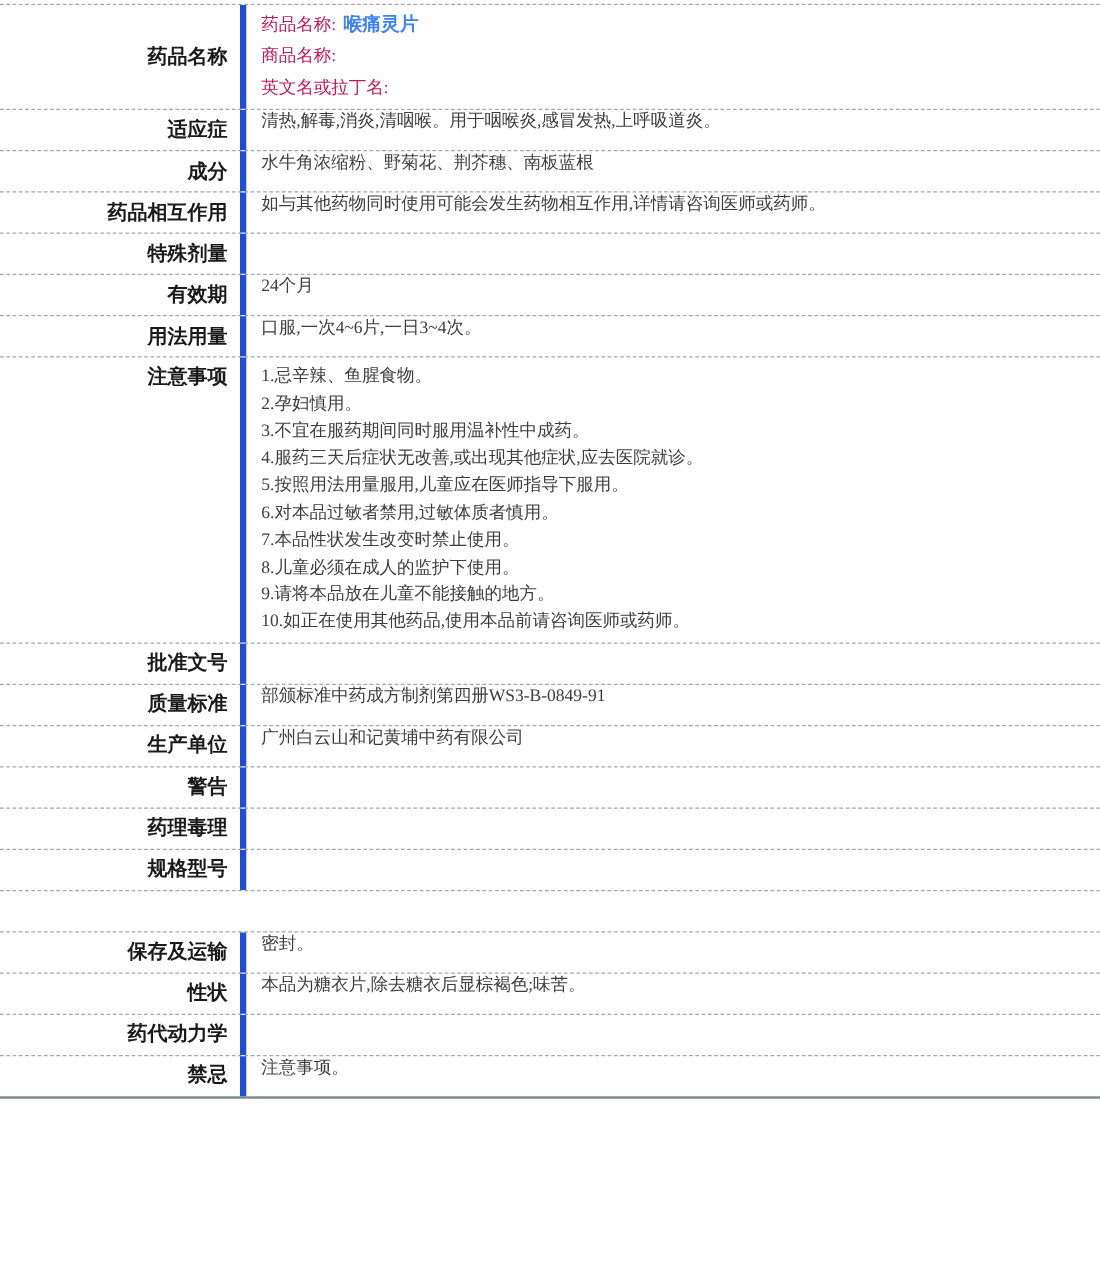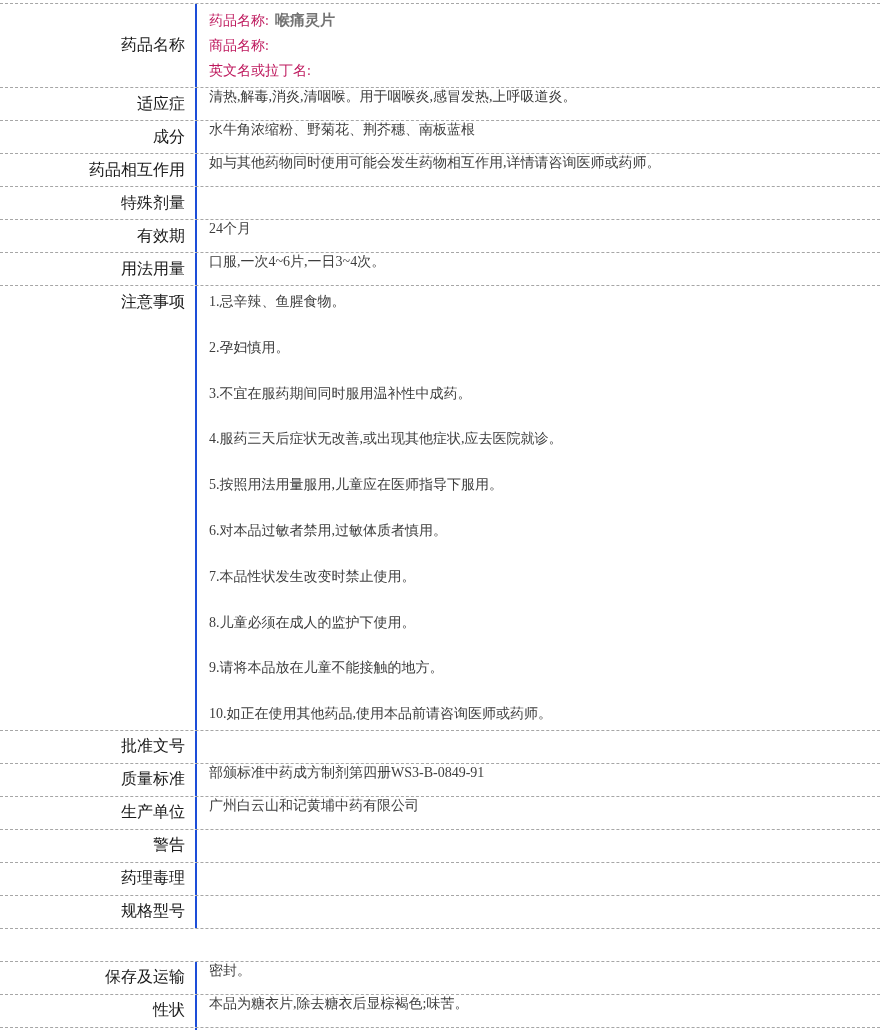--- a/index.html
+++ b/index.html
@@ -10,27 +10,27 @@
     margin-top:3px;
     border-top:1px dashed #a6a6a6;
     border-bottom:2px solid #7e8c8c;
     box-sizing:border-box;
   }
   .row { display:flex; border-bottom:1px dashed #a6a6a6; }
   #rows-container .row:last-child { border-bottom:none; }
   .label-cell {
     flex:0 0 197px;
     box-sizing:border-box;
-    border-right:2px solid #1d4ed8;
+    border-right:5px solid #1d4ed8;
     display:flex;
     align-items:center;
     justify-content:flex-end;
     padding:0 10px 0 0;
     min-height:32px;
-    font-weight:normal;
+    font-weight:bold;
     font-size:16px;
     color:#1a1a1a;
   }
   .content-cell {
     flex:1;
     box-sizing:border-box;
     display:flex;
     align-items:flex-start;
     padding:0 10px 0 12px;
     min-height:32px;
@@ -39,29 +39,28 @@
   }
   
   .name-row .content-cell {
     flex-direction:column;
     align-items:flex-start;
     justify-content:center;
     padding:4px 10px 4px 12px;
   }
   .field-line { line-height:25px; font-size:14px; white-space:nowrap; }
   .muted { color:#be185d; }
-  .drug-name { color:#737373; font-weight:bold; font-size:15px; margin-left:6px; }
+  .drug-name { color:#3b82f6; font-weight:bold; font-size:15px; margin-left:6px; }
   
   .content-cell.stacked {
     flex-direction:column;
     align-items:flex-start;
     justify-content:flex-start;
     padding-top:5px;
     padding-bottom:5px;
-    gap:24px;
   }
   .row.top-label .label-cell {
     align-items:flex-start;
     padding-top:5px;
     line-height:21px;
   }
   .note-line { line-height:21.8px; white-space:nowrap; }
 </style>
 </head>
 <body>

